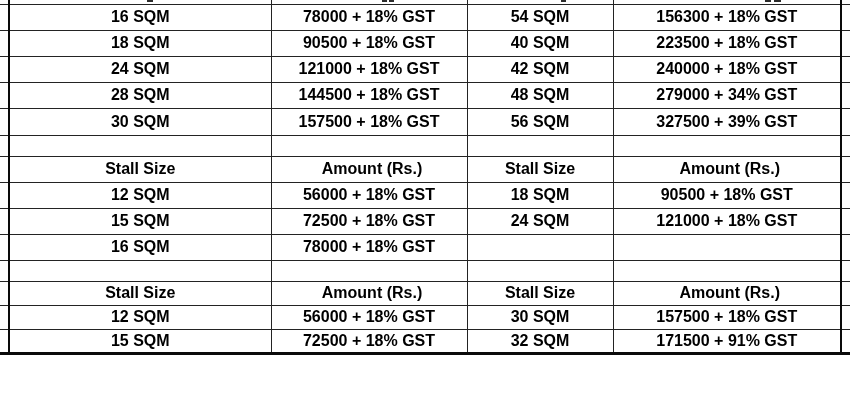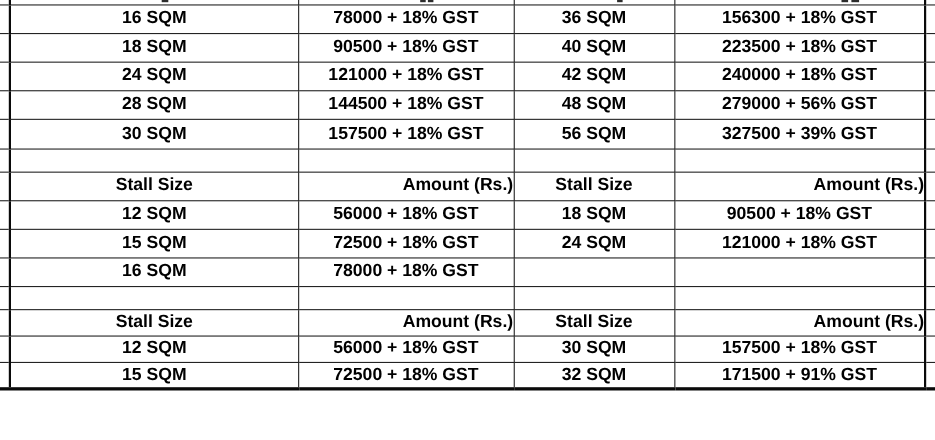--- a/index.html
+++ b/index.html
@@ -40,21 +40,21 @@
   tr.last td{border-bottom:3px solid #0a0a0a;}
 
   tr.h4{height:4px;}
   tr.h21{height:21px;}
   tr.h22{height:22px;}
   tr.h24{height:24px;}
   tr.h26{height:26px;}
   tr.h27{height:27px;}
 
   td.center{text-align:center;}
-  td.amount-head{text-align:right;padding-left:6px;}
+  td.amount-head{text-align:center;padding-left:6px;}
 
   
   .remnant{position:absolute;top:0;height:2px;background:#2c2c2c;}
 </style>
 </head>
 <body>
 
 <div class="page">
 
   <table class="rate-table">
@@ -74,21 +74,21 @@
       <td class="c2"></td>
       <td class="c3"></td>
       <td class="c4"></td>
       <td class="sr"></td>
     </tr>
 
     <tr class="h26">
       <td class="sl"></td>
       <td class="c1 center">16 SQM</td>
       <td class="c2 center">78000 + 18% GST</td>
-      <td class="c3 center">36 SQM</td>
+      <td class="c3 center">54 SQM</td>
       <td class="c4 center">156300 + 18% GST</td>
       <td class="sr"></td>
     </tr>
     <tr class="h26">
       <td class="sl"></td>
       <td class="c1 center">18 SQM</td>
       <td class="c2 center">90500 + 18% GST</td>
       <td class="c3 center">40 SQM</td>
       <td class="c4 center">223500 + 18% GST</td>
       <td class="sr"></td>
@@ -99,21 +99,21 @@
       <td class="c2 center">121000 + 18% GST</td>
       <td class="c3 center">42 SQM</td>
       <td class="c4 center">240000 + 18% GST</td>
       <td class="sr"></td>
     </tr>
     <tr class="h26">
       <td class="sl"></td>
       <td class="c1 center">28 SQM</td>
       <td class="c2 center">144500 + 18% GST</td>
       <td class="c3 center">48 SQM</td>
-      <td class="c4 center">279000 + 56% GST</td>
+      <td class="c4 center">279000 + 34% GST</td>
       <td class="sr"></td>
     </tr>
     <tr class="h27">
       <td class="sl"></td>
       <td class="c1 center">30 SQM</td>
       <td class="c2 center">157500 + 18% GST</td>
       <td class="c3 center">56 SQM</td>
       <td class="c4 center">327500 + 39% GST</td>
       <td class="sr"></td>
     </tr>

